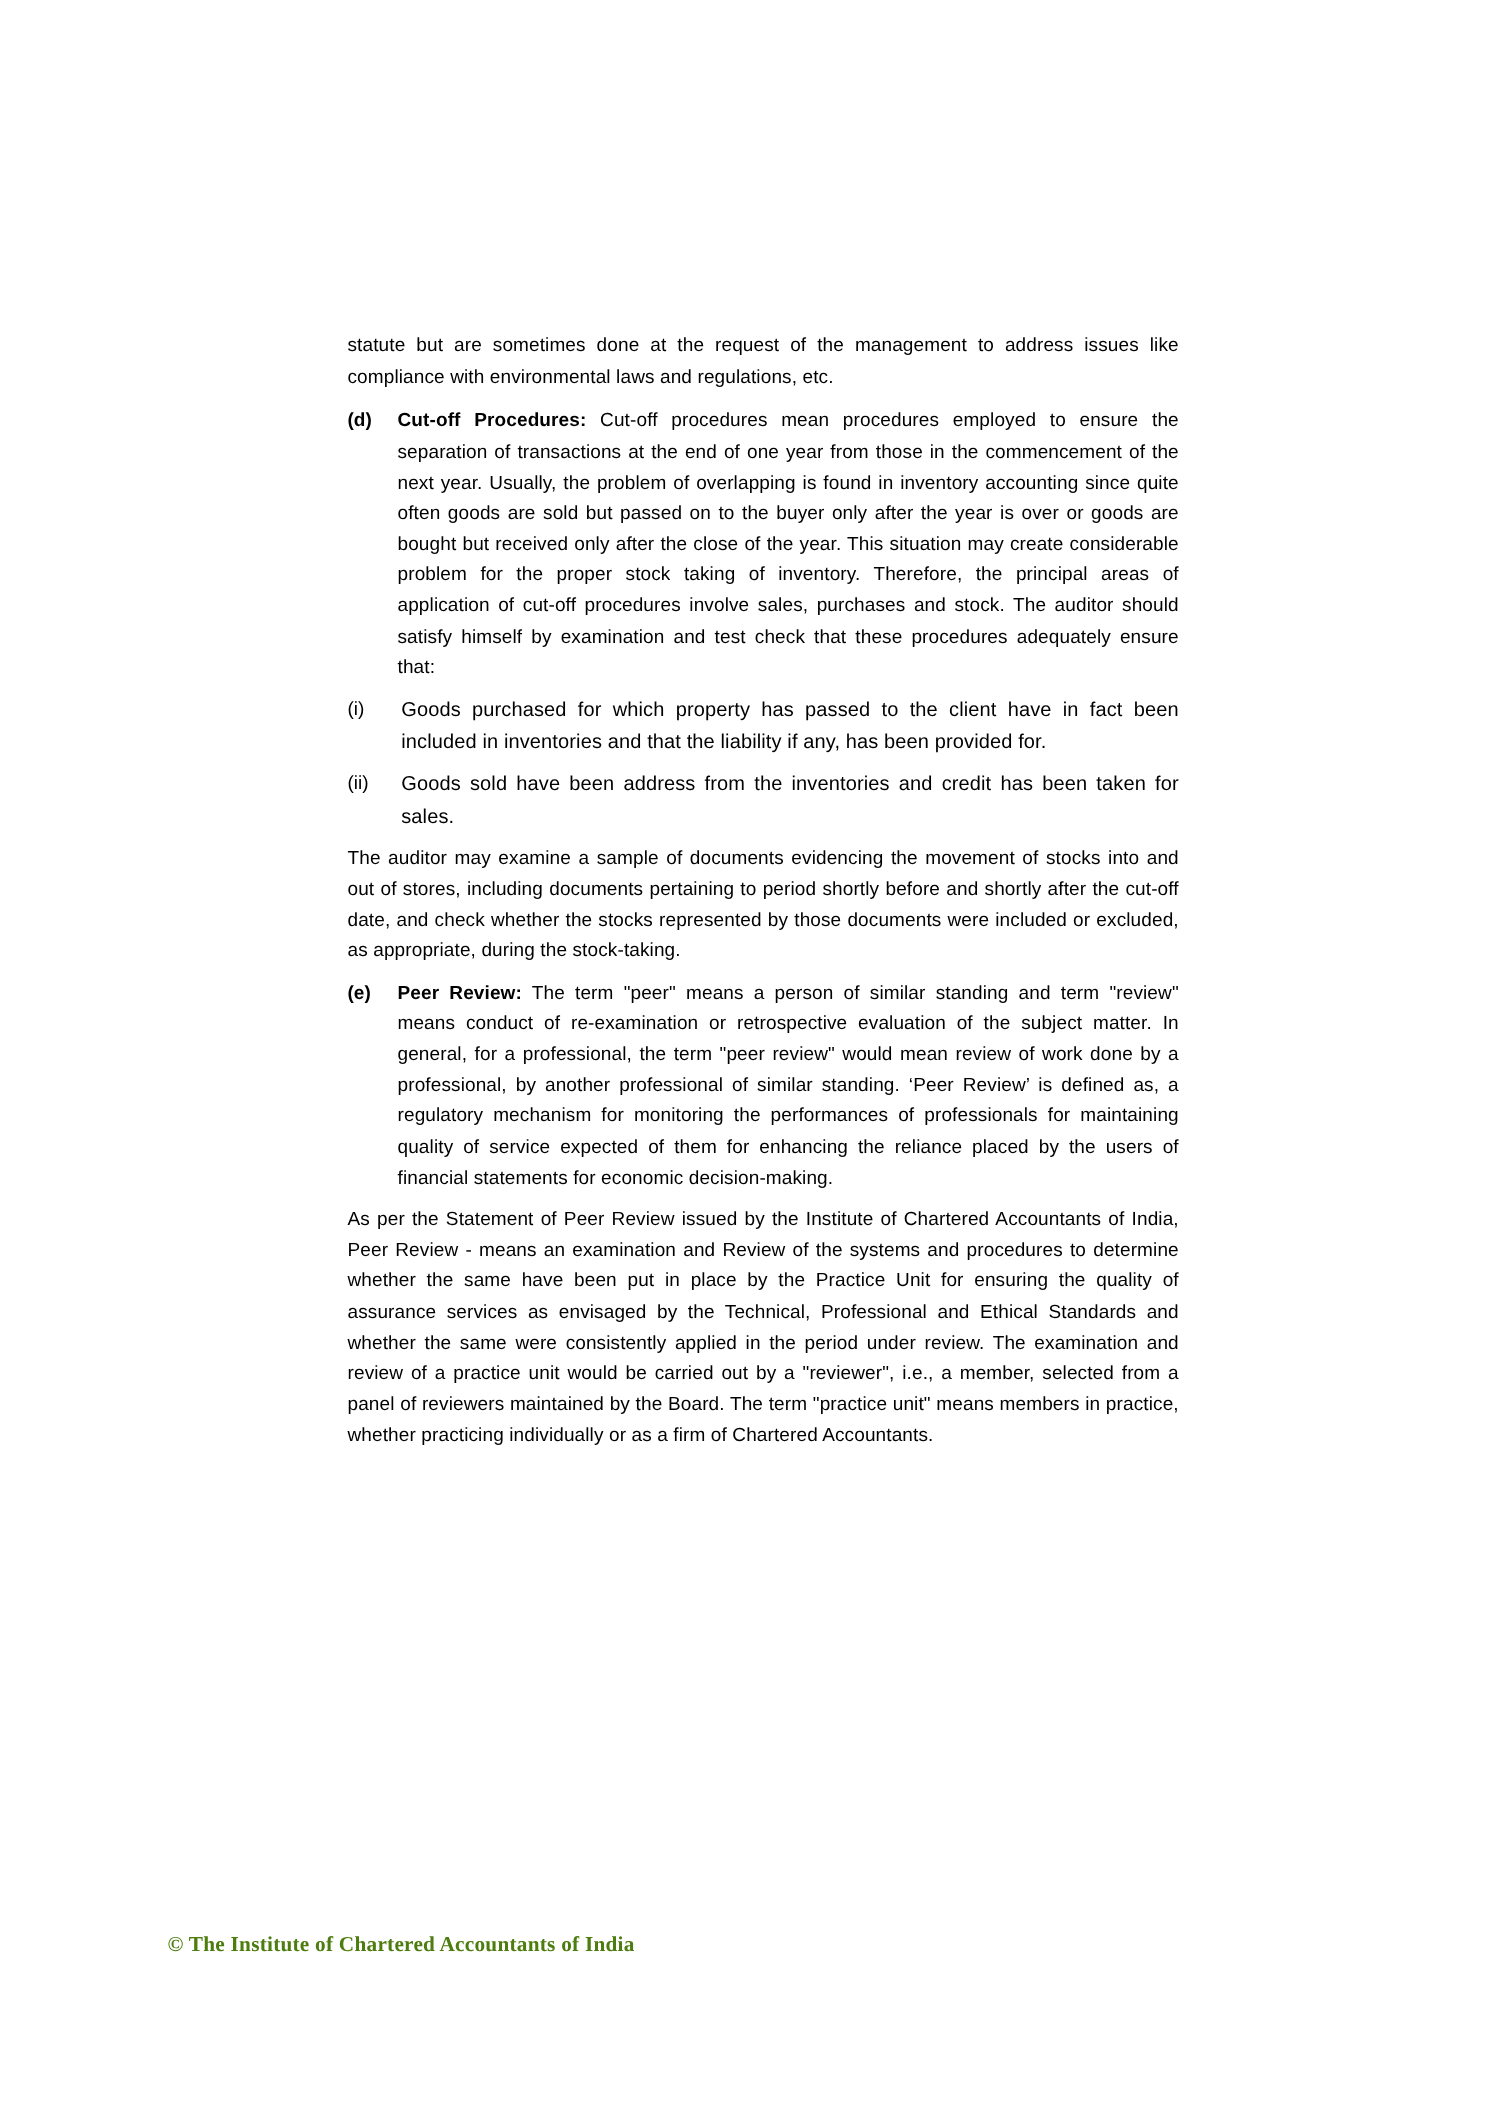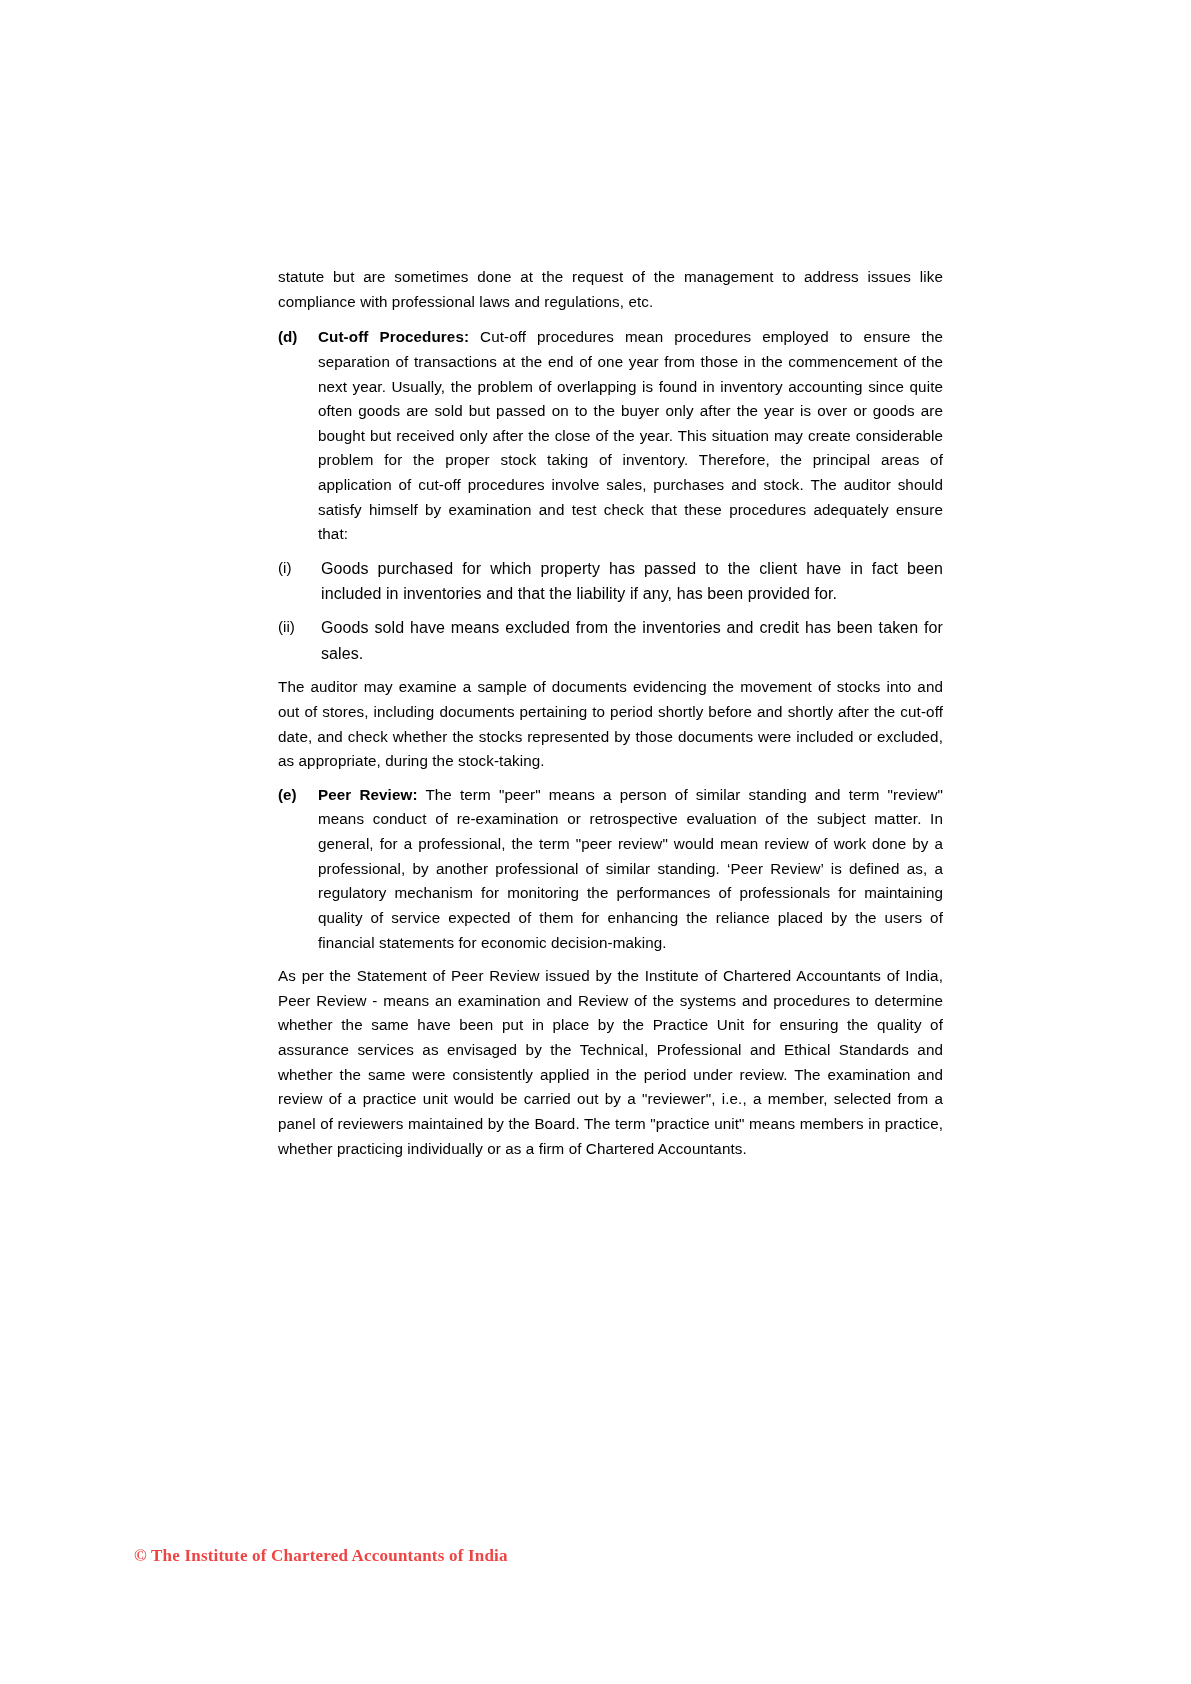--- a/index.html
+++ b/index.html
@@ -83,48 +83,48 @@
   .indent-block {
     margin-left: 0;
   }
   .footer {
     position: absolute;
     left: 134px;
     bottom: 118px;
     font-family: "Liberation Serif", serif;
     font-weight: bold;
     font-size: 17px;
-    color: #ef4444;
+    color: #4d7c0f;
     letter-spacing: 0.2px;
   }
 </style>
 </head>
 <body>
 
 <div class="page">
 
   <div class="content">
 
-    <p class="para first">statute but are sometimes done at the request of the management to address issues like compliance with professional laws and regulations, etc.</p>
+    <p class="para first">statute but are sometimes done at the request of the management to address issues like compliance with environmental laws and regulations, etc.</p>
 
     <div class="labeled">
       <div class="marker">(d)</div>
       <div class="body">
         <span class="lead">Cut-off Procedures:</span><span> Cut-off procedures mean procedures employed to ensure the separation of transactions at the end of one year from those in the commencement of the next year. Usually, the problem of overlapping is found in inventory accounting since quite often goods are sold but passed on to the buyer only after the year is over or goods are bought but received only after the close of the year. This situation may create considerable problem for the proper stock taking of inventory. Therefore, the principal areas of application of cut-off procedures involve sales, purchases and stock. The auditor should satisfy himself by examination and test check that these procedures adequately ensure that:</span>
       </div>
     </div>
 
     <div class="sublist indent-block">
       <div class="subitem">
         <div class="marker">(i)</div>
         <div class="body">Goods purchased for which property has passed to the client have in fact been included in inventories and that the liability if any, has been provided for.</div>
       </div>
       <div class="subitem">
         <div class="marker">(ii)</div>
-        <div class="body">Goods sold have means excluded from the inventories and credit has been taken for sales.</div>
+        <div class="body">Goods sold have been address from the inventories and credit has been taken for sales.</div>
       </div>
     </div>
 
     <p class="para">The auditor may examine a sample of documents evidencing the movement of stocks into and out of stores, including documents pertaining to period shortly before and shortly after the cut-off date, and check whether the stocks represented by those documents were included or excluded, as appropriate, during the stock-taking.</p>
 
     <div class="labeled">
       <div class="marker">(e)</div>
       <div class="body">
         <span class="lead">Peer Review:</span><span> The term "peer" means a person of similar standing and term "review" means conduct of re-examination or retrospective evaluation of the subject matter. In general, for a professional, the term "peer review" would mean review of work done by a professional, by another professional of similar standing.  ‘Peer Review’ is defined as, a regulatory mechanism for monitoring the performances of professionals for maintaining quality of service expected of them for enhancing the reliance placed by the users of financial statements for economic decision-making.</span>
       </div>

